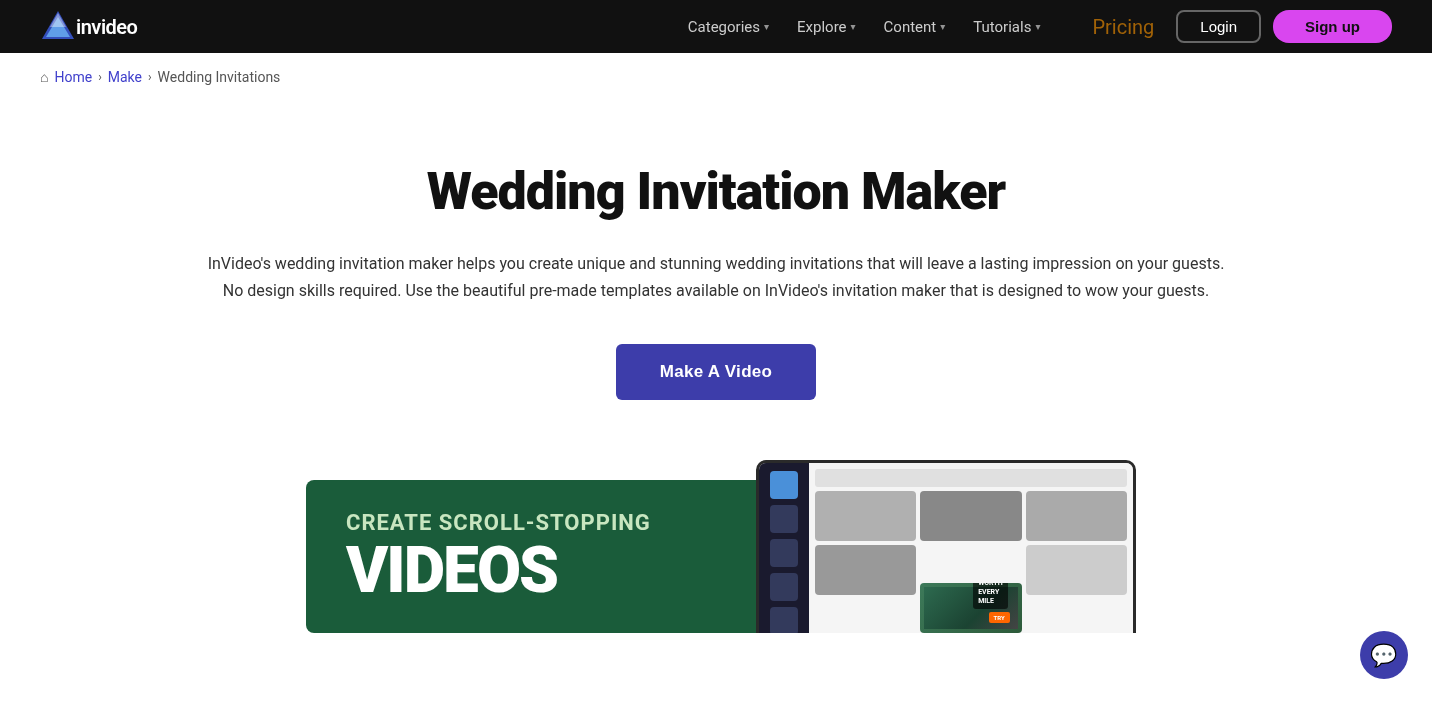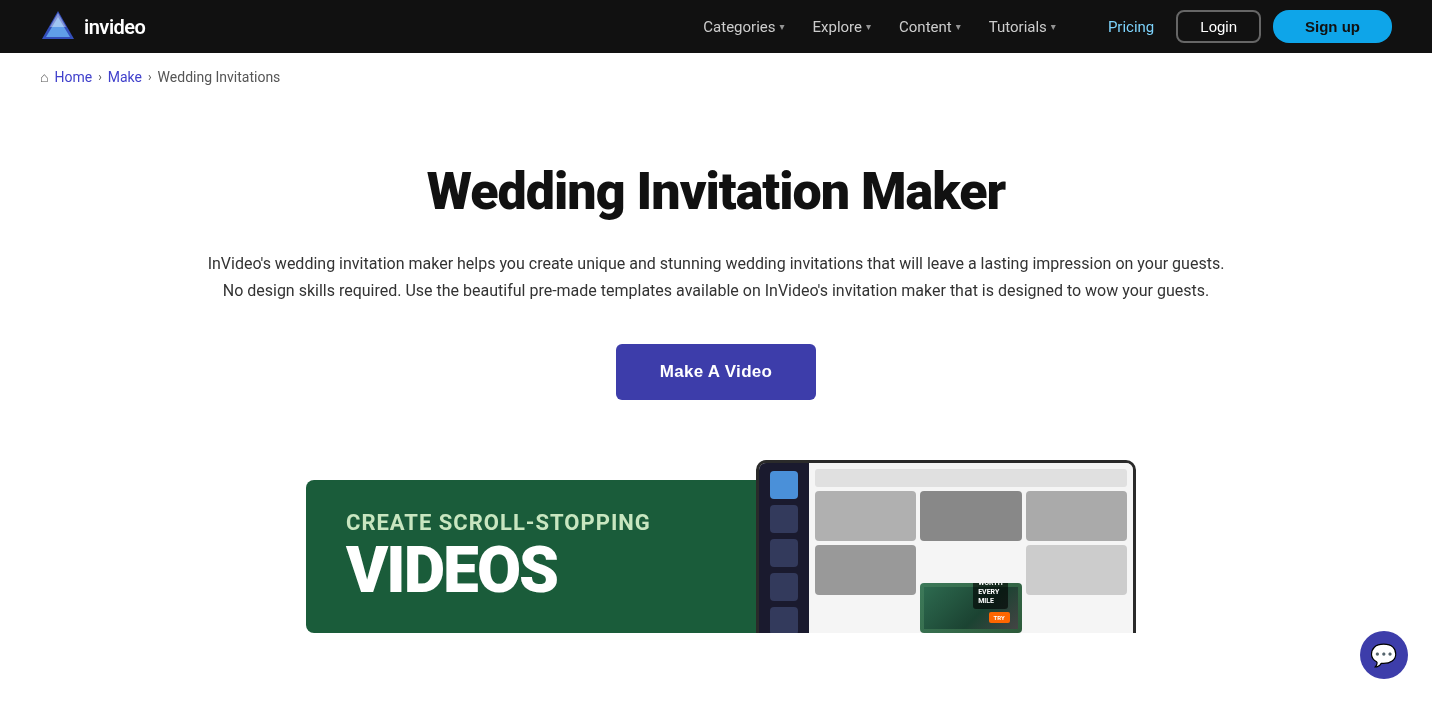--- a/index.html
+++ b/index.html
@@ -21,21 +21,20 @@
       height: 53px;
       display: flex;
       align-items: center;
       padding: 0 40px;
       gap: 32px;
     }
 
     .logo-area {
       display: flex;
       align-items: center;
-      gap: 8px;
       margin-right: 16px;
     }
 
     .logo-icon {
       width: 36px;
       height: 36px;
     }
 
     .logo-text {
       color: #fff;
@@ -68,38 +67,38 @@
       opacity: 0.7;
     }
 
     .nav-right {
       display: flex;
       align-items: center;
       gap: 12px;
     }
 
     .pricing-link {
-      color: #7dd3fc;
-      font-size: 15px;
+      color: #a16207;
+      font-size: 20px;
       cursor: pointer;
       padding: 6px 10px;
     }
 
     .login-btn {
       background: transparent;
       border: 2px solid #666;
       color: #fff;
       padding: 6px 22px;
       border-radius: 8px;
       font-size: 15px;
       cursor: pointer;
     }
 
     .signup-btn {
-      background: #0ea5e9;
+      background: #d946ef;
       border: none;
       color: #111;
       padding: 8px 32px;
       border-radius: 16px;
       font-size: 15px;
       font-weight: 600;
       cursor: pointer;
     }
 
     

